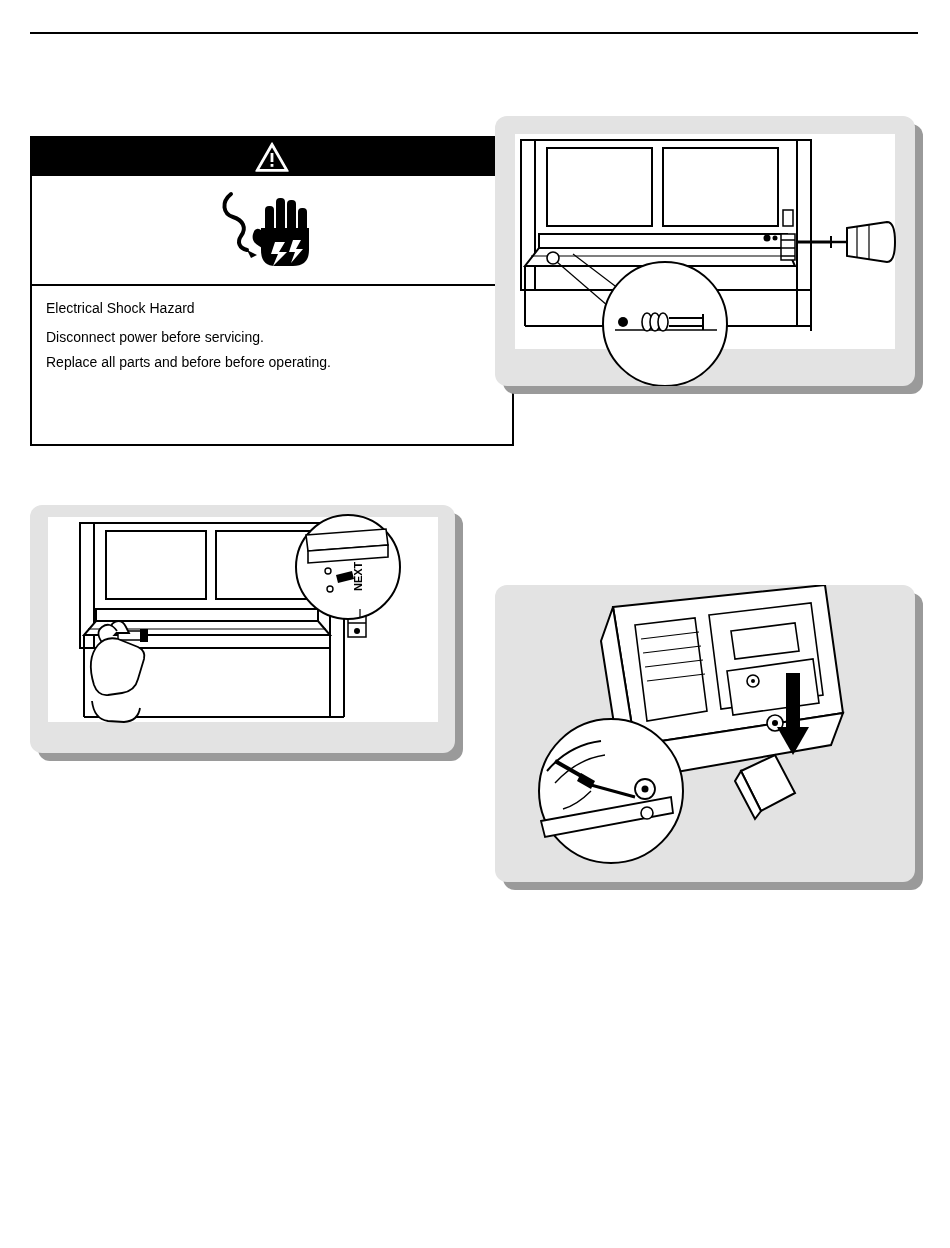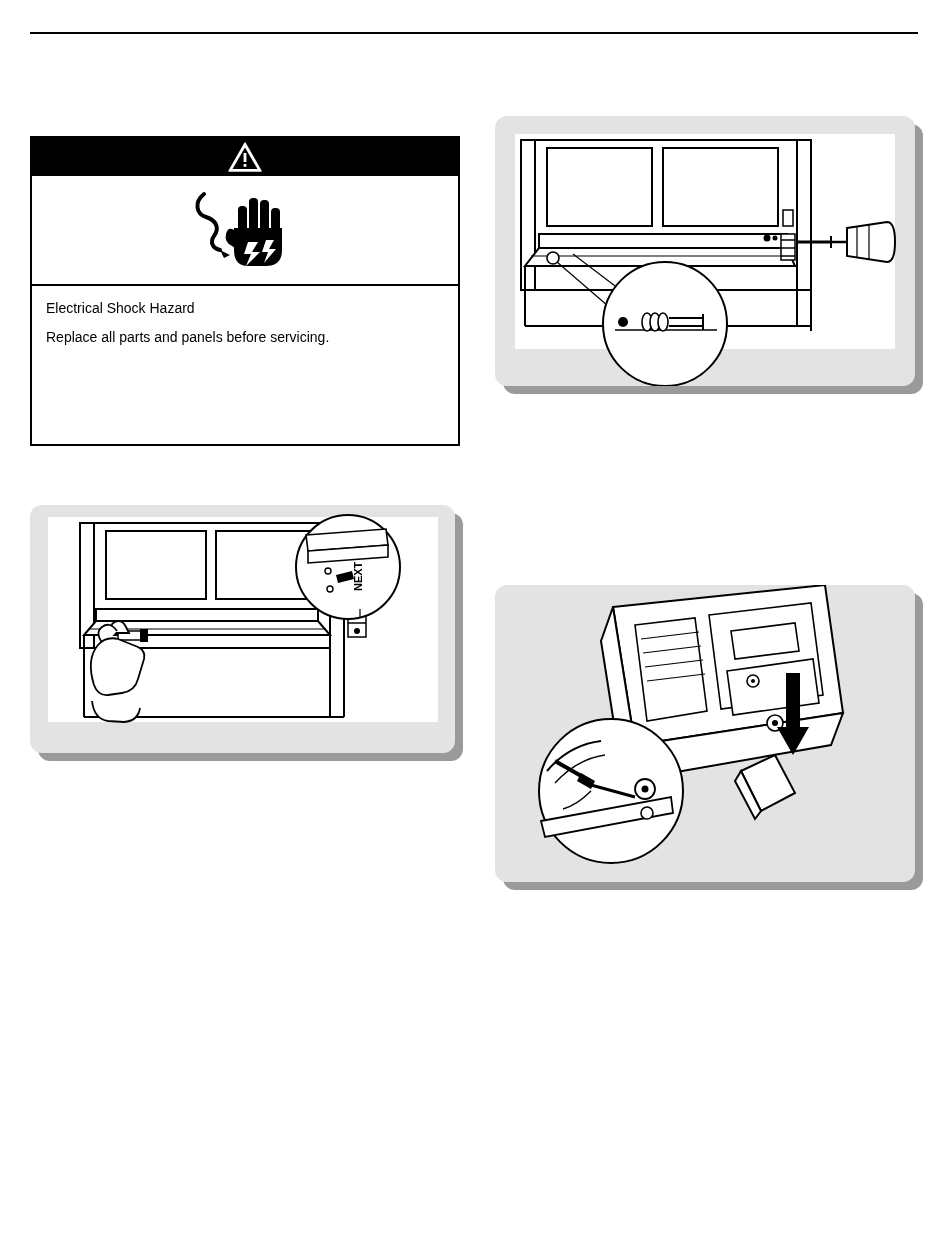--- a/index.html
+++ b/index.html
@@ -24,21 +24,21 @@
     width: 888px;
     height: 2px;
     background: #000000;
   }
 
   
   .warning-box {
     position: absolute;
     left: 30px;
     top: 136px;
-    width: 430px;
+    width: 484px;
     height: 310px;
     border: 2px solid #000000;
     box-sizing: border-box;
     background: #ffffff;
   }
   .warning-header {
     height: 38px;
     background: #000000;
     position: relative;
   }
@@ -137,21 +137,22 @@
 
       <g fill="#ffffff">
         <polygon points="58,58 68,58 62,68 70,68 56,82 61,70 54,70"></polygon>
         <polygon points="76,56 84,56 79,65 86,65 74,79 78,68 72,68"></polygon>
       </g>
     </svg>
   </div>
 
   <div class="warning-body">
     <p>Electrical Shock Hazard</p>
-    <p class="bullet">Replace all parts and panels before servicing.</p>
+    <p class="bullet">Disconnect power before servicing.</p>
+    <p class="bullet">Replace all parts and before before operating.</p>
   </div>
 </div>
 
 <div class="panel-shadow" id="panel-top-right-shadow"></div>
 <div class="panel" id="panel-top-right">
   <svg class="panel-inner" viewBox="0 0 420 270">
 
     <rect x="20" y="18" width="380" height="215" fill="#ffffff"></rect>
 
     <rect x="26" y="24" width="290" height="150" fill="#ffffff" stroke="#000000" stroke-width="2"></rect>

